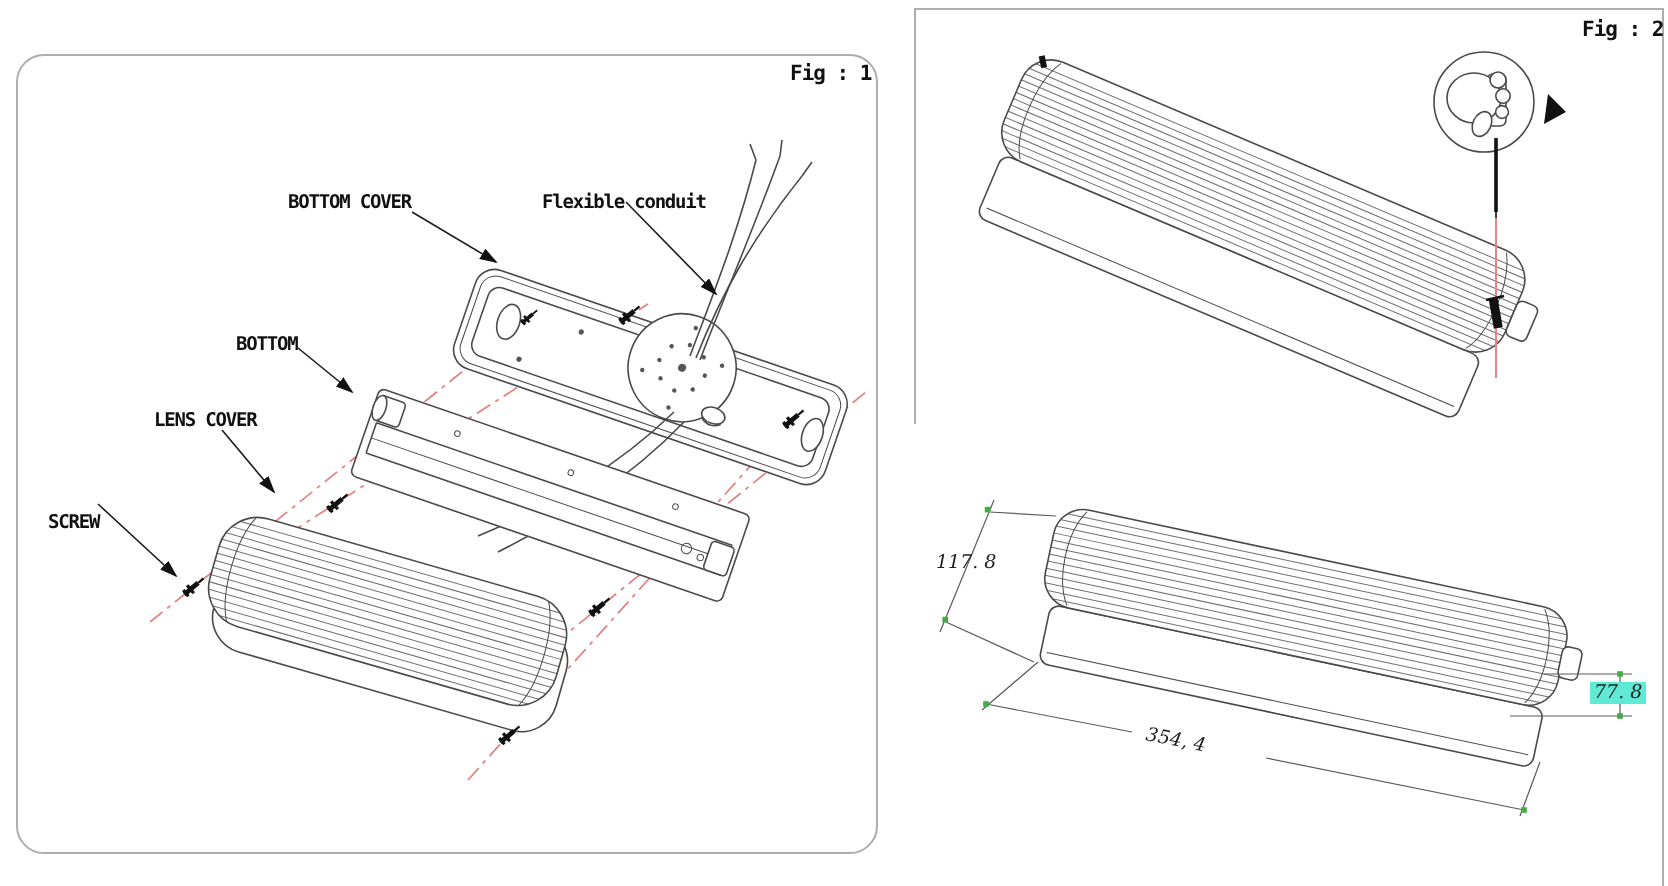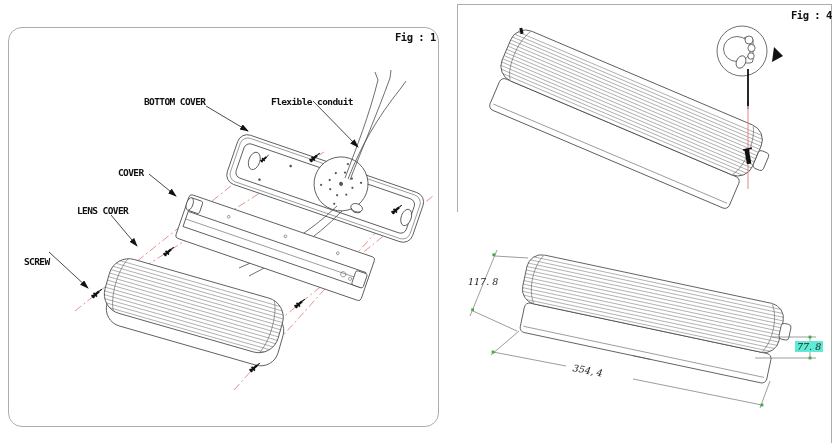--- a/index.html
+++ b/index.html
@@ -142,21 +142,21 @@
         <path class="leader" marker-end="url(#arr)" d="M304,73 L349,119"></path>
         <path class="leader" marker-end="url(#arr)" d="M140,146 L167,168"></path>
         <path class="leader" marker-end="url(#arr)" d="M102,187 L128,218"></path>
         <path class="leader" marker-end="url(#arr)" d="M40,224 L79,260"></path>
       </g>
     </svg>
 
     <div class="fig-title" style="left:386px;top:3px;">Fig : 1</div>
     <div class="part-label" style="left:135px;top:68px;text-align:center;">BOTTOM COVER</div>
     <div class="part-label" style="left:262px;top:68px;">Flexible conduit</div>
-    <div class="part-label" style="left:109px;top:139px;">COVER</div>
+    <div class="part-label" style="left:109px;top:139px;">BOTTOM</div>
     <div class="part-label" style="left:68px;top:177px;">LENS COVER</div>
     <div class="part-label" style="left:15px;top:214px;margin-top:14px;">SCREW</div>
   </section>
 
   <section class="panel bordered" style="left:457px;top:4px;width:373px;height:207px;">
     <svg width="373" height="207" viewBox="0 0 373 207">
       <defs>
         <clipPath id="topClip2">
             <rect x="59" y="20" width="272" height="54" rx="16"></rect>
           </clipPath>
@@ -186,21 +186,21 @@
           <ellipse class="lnw" cx="279" cy="44" rx="13.5" ry="12.5" stroke-width=".9"></ellipse>
           <circle class="lnw" cx="291" cy="35" r="4" stroke-width=".8"></circle>
           <circle class="lnw" cx="293.5" cy="43" r="3.6" stroke-width=".8"></circle>
           <circle class="lnw" cx="293" cy="51" r="3.2" stroke-width=".8"></circle>
           <ellipse class="lnw" cx="283" cy="57" rx="4.5" ry="6.5" transform="rotate(25 283 57)" stroke-width=".8"></ellipse>
         </g>
         <polygon class="blkfill" points="316,42 325,51 314,57"></polygon>
       </g>
     </svg>
 
-    <div class="fig-title" style="left:333px;top:4px;">Fig : 4</div>
+    <div class="fig-title" style="left:333px;top:4px;">Fig : 2</div>
   </section>
 
   <section class="panel" style="left:457px;top:212px;width:374px;height:231px;border-right:1px solid var(--border);">
     <svg width="374" height="231" viewBox="0 0 374 231">
       <defs>
         <clipPath id="topClip3">
             <rect x="73" y="40" width="262" height="50" rx="15"></rect>
           </clipPath>
       </defs>
       <g transform="rotate(12 73 40)">

